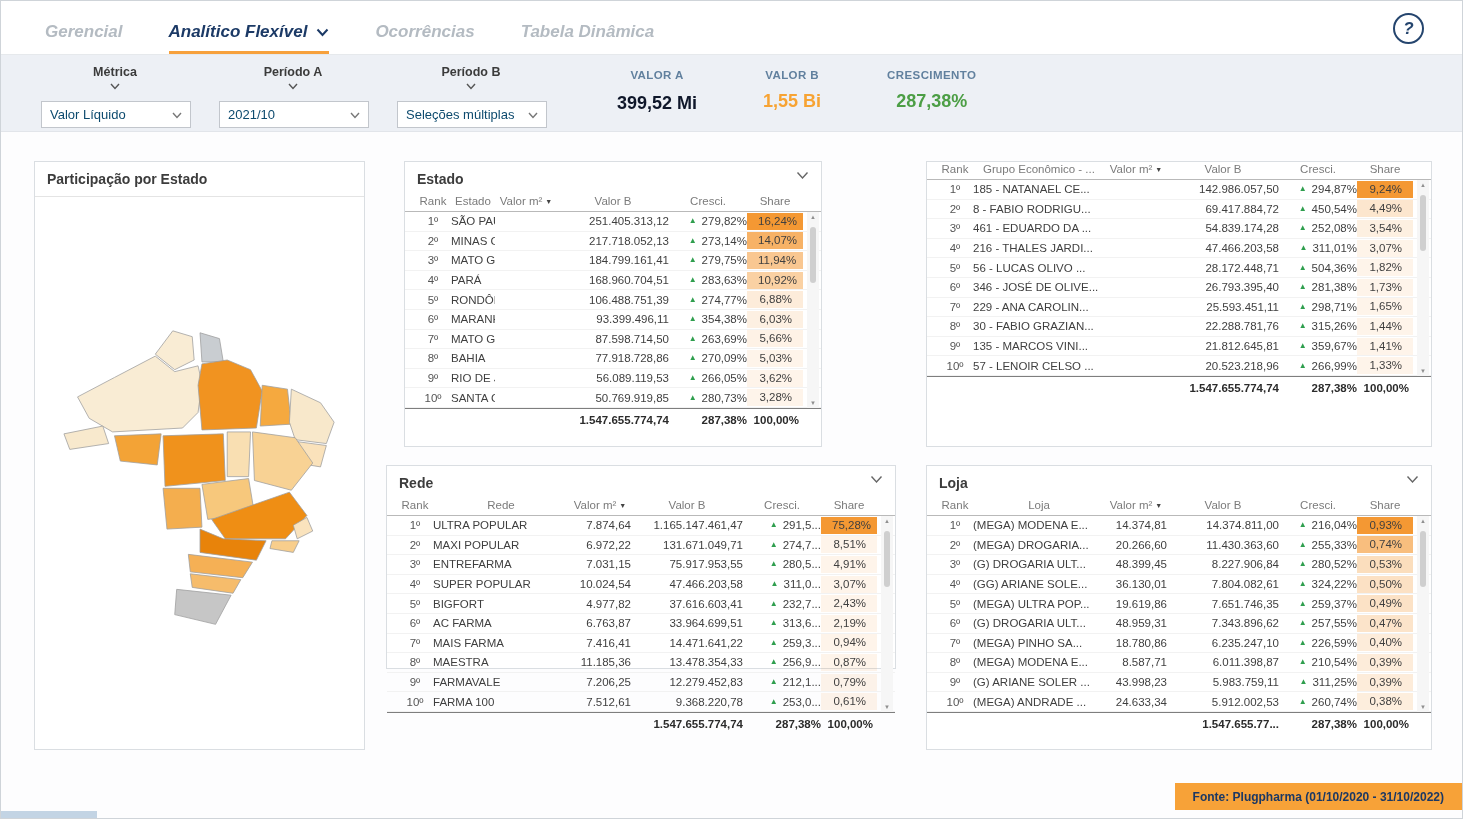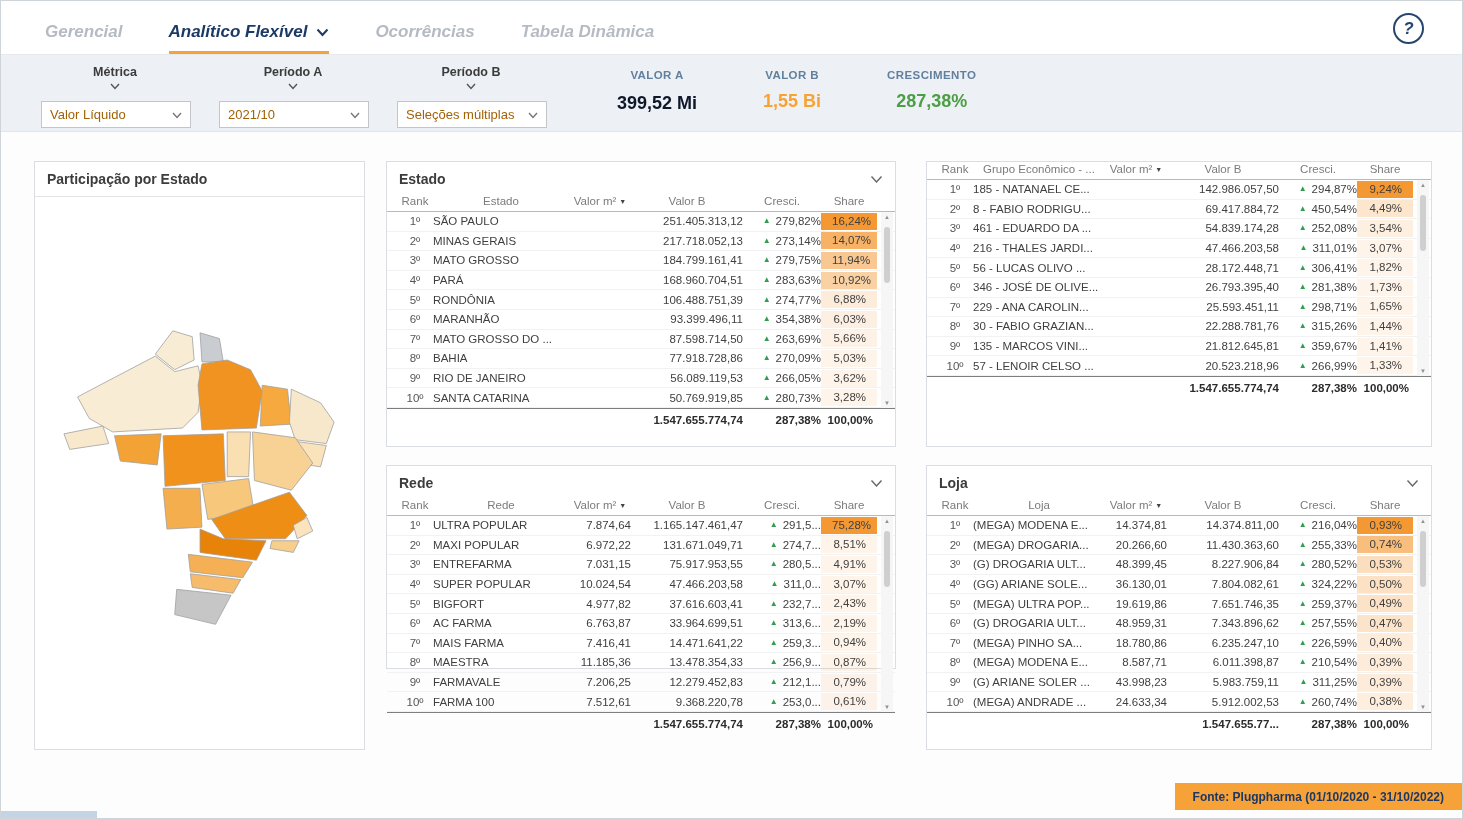--- a/index.html
+++ b/index.html
@@ -10,39 +10,39 @@
   .topnav { height:54px; display:flex; align-items:flex-end; padding:0 38px 0 44px; background:#fff; border-bottom:1px solid #e6e9ec;font-style:italic; }
   .tab { font-size:17px; font-weight:700; color:#b4bbc2; margin-right:46px; padding-bottom:9px; border-bottom:3px solid transparent; cursor:pointer; display:flex; align-items:center; gap:9px; }
   .tab.active { color:#1C3A66; border-bottom-color:#F7A13C; }
   .chev svg { display:block; }
   .help { margin-left:auto; margin-bottom:10px; width:31px; height:31px; border:2.5px solid #25456e; border-radius:50%; display:flex; align-items:center; justify-content:center; font-weight:700; color:#25456e; font-size:17px; cursor:pointer; }
 
   
   .filterbar { height:77px; background:#edf0f5; border-bottom:1px solid #e2e5ea; display:flex; padding:10px 0 0 40px; }
   .slicer { width:150px; margin-right:28px; }
   .slicer-top { display:flex; justify-content:space-between; align-items:center; font-size:12.5px; font-weight:700; color:#3b3b3b; margin-bottom:8px; padding-right:2px;flex-direction:column; }
-  .select { height:27px; background:#fff; border:1px solid #c2c6cc; display:flex; align-items:center; justify-content:space-between; padding:0 8px; font-size:13px; color:#a16207; cursor:pointer; }
+  .select { height:27px; background:#fff; border:1px solid #c2c6cc; display:flex; align-items:center; justify-content:space-between; padding:0 8px; font-size:13px; color:#0c4a6e; cursor:pointer; }
   .kpis { display:flex; margin-left:42px; gap:66px; padding-top:4px; }
   .kpi { text-align:center; }
   .kpi-label { font-size:11.5px; font-weight:700; color:#61809e; letter-spacing:.4px; margin-bottom:10px; }
   .kpi-value { font-size:18px; font-weight:700; }
   .kpi-a .kpi-value { color:#0f172a;margin-top:12px; }
   .kpi-b .kpi-value { color:#F7A333; }
   .kpi-c .kpi-value { color:#4C9E45; }
 
   
   .main { position:relative; width:100%; height:688px; background:#fdfdfe; }
   .card { position:absolute; background:#fff; border:1px solid #dadee2; }
-  .card-header { display:flex; justify-content:space-between; align-items:center; padding:9px 12px 7px 12px; }
+  .card-header { display:flex; justify-content:space-between; align-items:flex-start; padding:9px 12px 7px 12px; }
   .card-title { font-size:14px; font-weight:700; color:#3c3c3c; }
   #map-card { left:33px; top:29px; width:331px; height:589px; }
   #map-card .card-header { border-bottom:1px solid #e4e4e4; padding-bottom:9px; }
   .map-wrap { padding-top:128px; display:flex; justify-content:center; }
 
-  #estado-card { left:385px; top:29px;  width:510px; height:286px; }
+  #estado-card { left:403px; top:29px;  width:418px; height:286px; }
   #grupo-card  { left:925px; top:29px;  width:506px; height:286px; }
   #rede-card   { left:385px; top:333px; width:510px; height:204px; }
   #loja-card   { left:925px; top:333px; width:506px; height:285px; }
 
   
   .thead { display:flex; align-items:center; padding:1px 18px 4px 10px; border-bottom:1px solid #b9b9b9; color:#7b7b7b; font-size:11.5px; }
   .hcell { text-align:center; white-space:nowrap; overflow:hidden; }
   .sort { font-size:7px; color:#444; margin-left:3px; vertical-align:1px; }
   .c-rank  { width:36px; }
   .c-name  { flex:1; }
@@ -422,21 +422,21 @@
                 <div class="share-box" style="background:rgba(244,152,51,0.11)">3,07%</div>
               </div>
             </div>
             <div class="trow">
               <div class="cell c-rank">5º</div>
               <div class="cell c-name">56 - LUCAS OLIVO ...</div>
               <div class="cell c-m2"></div>
               <div class="cell c-vb">28.172.448,71</div>
               <div class="cell c-cresci">
                 <span class="tri">▲</span>
-                <span>306,41%</span>
+                <span>504,36%</span>
               </div>
               <div class="cell c-share">
                 <div class="share-box" style="background:rgba(244,152,51,0.10)">1,82%</div>
               </div>
             </div>
             <div class="trow">
               <div class="cell c-rank">6º</div>
               <div class="cell c-name">346 - JOSÉ DE OLIVE...</div>
               <div class="cell c-m2"></div>
               <div class="cell c-vb">26.793.395,40</div>

